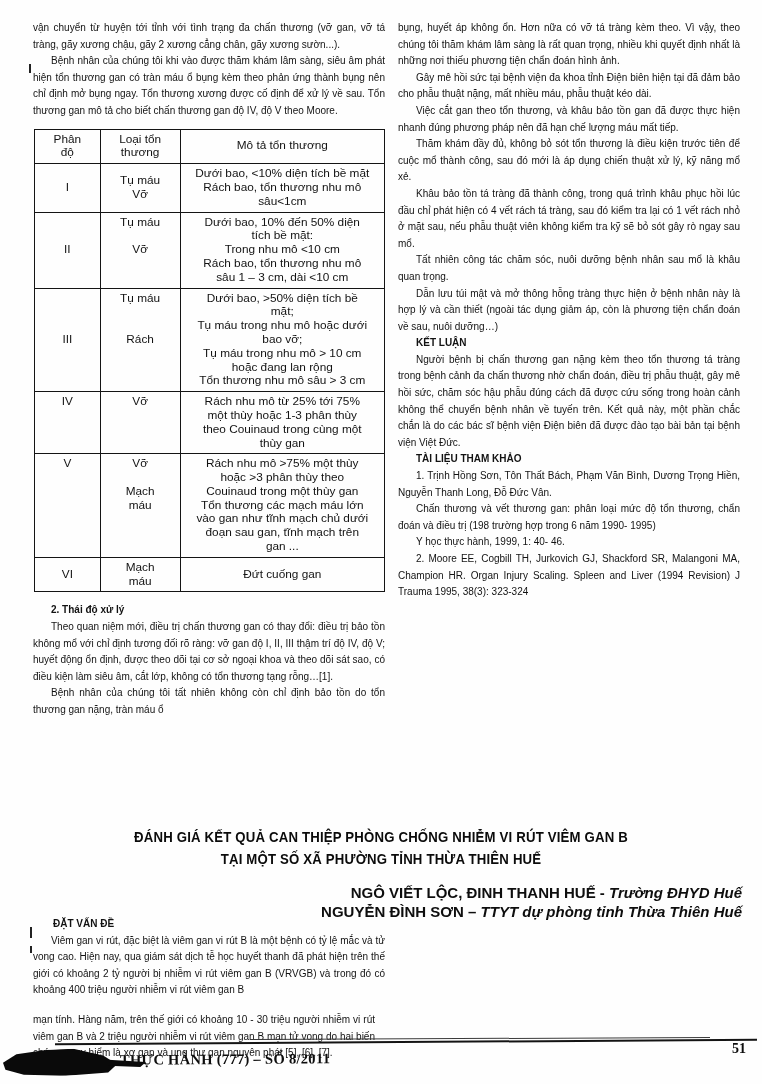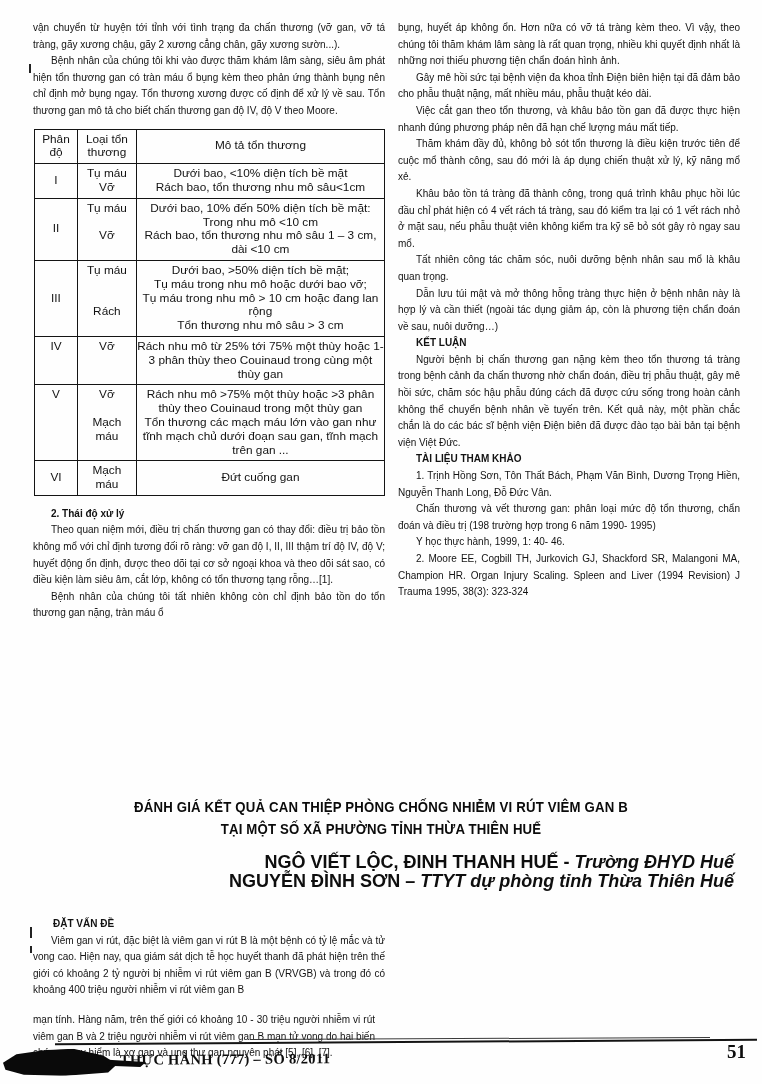--- a/index.html
+++ b/index.html
@@ -23,37 +23,37 @@
     font-weight:bold;font-size:13.2px;line-height:16.6px;
     margin:0;text-indent:18px;text-align:left;
   }
   
   table.grading{
     border-collapse:collapse;margin:9px 0 10px 1px;width:351px;
     font-size:11.8px;line-height:13.8px;
   }
   table.grading th, table.grading td{
     border:1.4px solid #141414;
-    padding:3px 0;text-align:center;vertical-align:middle;
+    padding:3px 14px;text-align:center;vertical-align:middle;
     white-space:pre-line;font-weight:normal;
   }
   table.grading .c-grade{width:42px;}
   table.grading .c-type{width:58px;}
   table.grading .c-desc{width:248px;}
   table.grading td.top{vertical-align:top;}
   
-  #a2-header{position:absolute;left:0;top:796px;width:762px;}
+  #a2-header{position:absolute;left:0;top:826px;width:762px;}
   .a2-title{
     text-align:center;font-weight:bold;font-size:15px;line-height:22px;
     transform:scaleX(0.88);transform-origin:50% 0;letter-spacing:.2px;
     margin:0;color:#0b0b0b;
   }
   .a2-authors{
-    margin-top:13px;text-align:right;padding-right:28px;
-    font-size:18px;line-height:19px;font-weight:bold;color:#0e0e0e;
+    margin-top:13px;text-align:right;padding-right:20px;
+    font-size:15px;line-height:19px;font-weight:bold;color:#0e0e0e;
   }
   .a2-authors .aff{font-style:italic;}
   
   .rule{position:absolute;background:#141414;}
   #footer-rule{left:55px;top:1041px;width:702px;height:2.4px;transform:rotate(-0.35deg);}
   #footer-rule2{left:250px;top:1038px;width:460px;height:1.1px;background:#3a3a3a;transform:rotate(-0.25deg);}
   #ink-blob{
     position:absolute;left:3px;top:1049px;width:114px;height:27px;background:#0a0a0a;
     clip-path:polygon(0 45%,12% 15%,38% 2%,62% 0,88% 28%,100% 62%,92% 92%,55% 100%,18% 92%,2% 72%);
     transform:rotate(-1.5deg);
@@ -64,21 +64,21 @@
   }
   #footer-journal{
     position:absolute;left:120px;top:1051px;
     font-family:"Liberation Serif","DejaVu Serif",serif;
     font-weight:bold;font-size:14.5px;letter-spacing:.3px;color:#0d0d0d;
     transform:rotate(-0.4deg);
   }
   #page-number{
     position:absolute;right:16px;top:1041px;
     font-family:"Liberation Serif","DejaVu Serif",serif;
-    font-weight:bold;font-size:19px;color:#0d0d0d;
+    font-weight:bold;font-size:14px;color:#0d0d0d;
   }
   .artifact{position:absolute;background:#222;}
   #art1{left:30px;top:927px;width:2px;height:11px;}
   #art2{left:30px;top:946px;width:2px;height:7px;}
   #art3{left:29px;top:64px;width:2px;height:9px;}
 </style>
 </head>
 <body>
 
 <div class="cols body-text" id="a1-cols">

